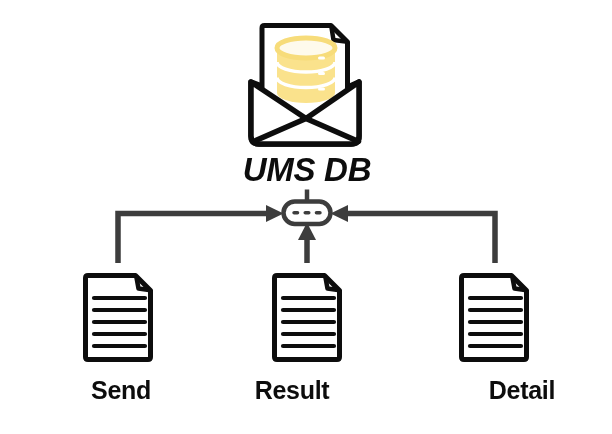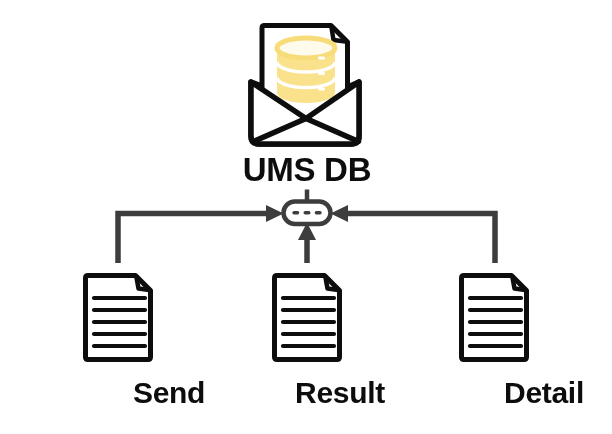--- a/index.html
+++ b/index.html
@@ -13,25 +13,25 @@
   svg{position:absolute;left:0;top:0;}
   .node-label{
     position:absolute;
     transform:translateX(-50%);
     font-weight:700;
     color:var(--ink,#0d0d0d);
     letter-spacing:-0.3px;
     white-space:nowrap;
     line-height:1;
   }
-  .label-top{font-size:33px;top:153px;left:307px;}
-  .label-doc{font-size:30px;top:378px;margin-left:48px;}
+  .label-top{font-size:33px;top:153px;left:307px;font-style:italic;}
+  .label-doc{font-size:25px;top:378px;}
   .label-send{left:121px;}
   .label-result{left:292px;}
-  .label-detail{left:496px;}
+  .label-detail{left:522px;}
   
   .ink-stroke{stroke:var(--ink,#0d0d0d);}
   .line-stroke{stroke:var(--line,#3d3d3d);}
   .line-fill{fill:var(--line,#3d3d3d);}
   .white-fill{fill:#ffffff;}
   .no-fill{fill:none;}
   .db-body{fill:var(--db-yellow,#fae28c);}
   .db-top{fill:var(--db-top,#fefaec);stroke:var(--db-outline,#f7dc7a);}
   .white-stroke{stroke:#ffffff;}
 </style>

